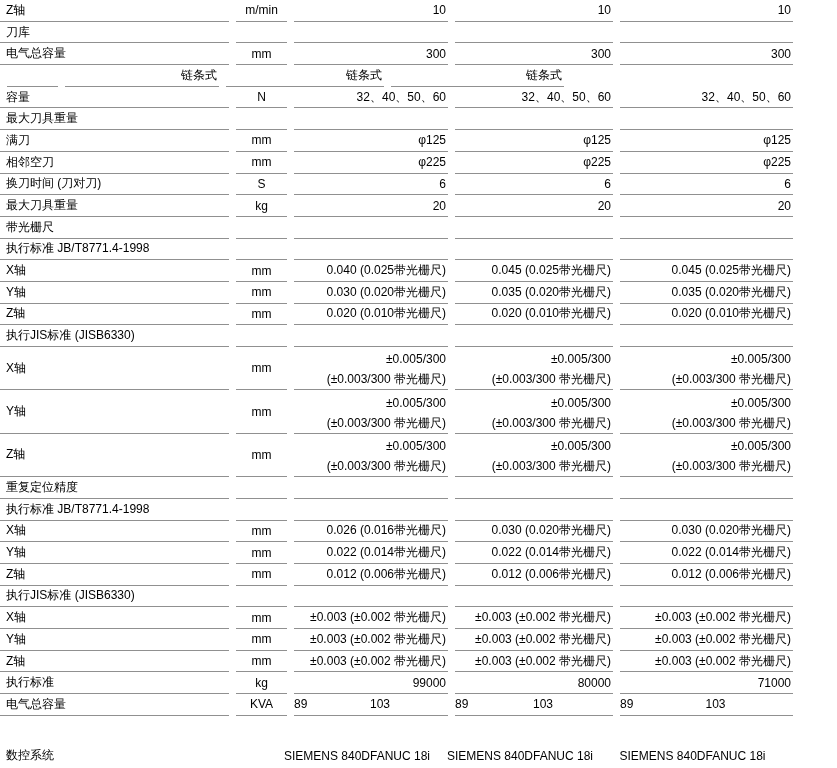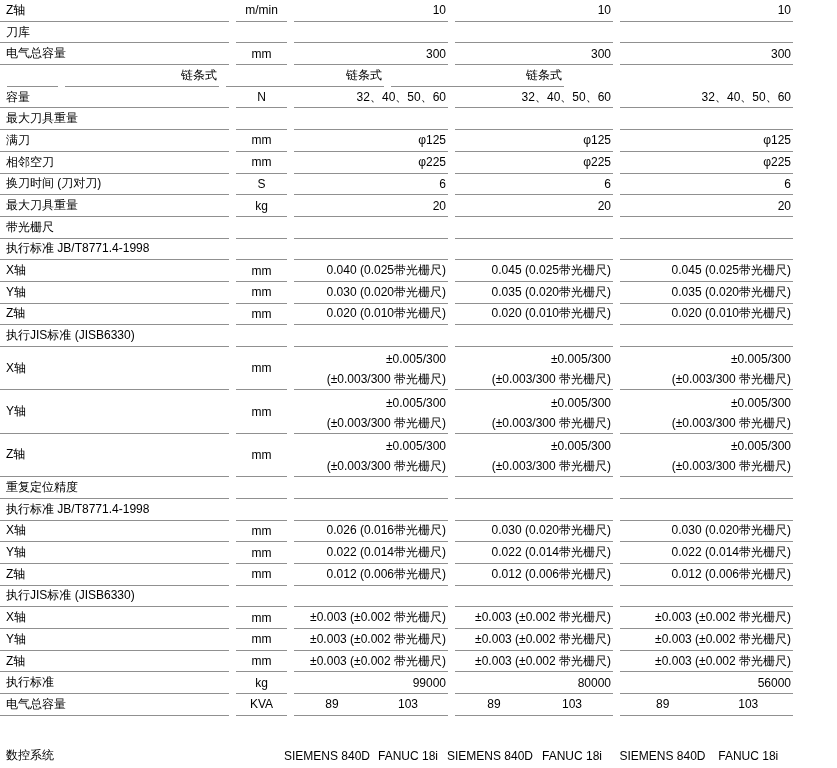--- a/index.html
+++ b/index.html
@@ -15,21 +15,21 @@
     display:flex;align-items:center;white-space:nowrap;overflow:visible;
   }
   .cell.label{width:229px;padding-left:6px;}
   .cell.unit{width:51px;margin-left:7px;justify-content:center;}
   .cell.value{margin-left:7px;justify-content:flex-end;padding-right:2px;}
   .v1{width:154px;}
   .v2{width:158px;}
   .v3{width:173px;}
   .row.tall .cell.value{flex-direction:column;justify-content:flex-end;align-items:flex-end;}
   .vline{line-height:20px;white-space:nowrap;}
-  .vsub{flex:0 0 50%;text-align:center;white-space:nowrap;}
+  .vsub{flex:0 0 50%;text-align:left;white-space:nowrap;}
   .row:last-child .cell{border-bottom:none;margin-top:40px;}
 </style>
 </head>
 <body>
 
 <div class="page">
   <div id="spec-table">
       <div class="row">
     <div class="cell label">Z轴</div>
     <div class="cell unit">m/min</div>
@@ -250,21 +250,21 @@
     <div class="cell unit">mm</div>
     <div class="cell value v1">±0.003 (±0.002 带光栅尺)</div>
     <div class="cell value v2">±0.003 (±0.002 带光栅尺)</div>
     <div class="cell value v3">±0.003 (±0.002 带光栅尺)</div>
   </div>
       <div class="row">
     <div class="cell label">执行标准</div>
     <div class="cell unit">kg</div>
     <div class="cell value v1">99000</div>
     <div class="cell value v2">80000</div>
-    <div class="cell value v3">56000</div>
+    <div class="cell value v3">71000</div>
   </div>
       <div class="row">
     <div class="cell label">电气总容量</div>
     <div class="cell unit">KVA</div>
     <div class="cell value v1">
           <span class="vsub">89</span>
           <span class="vsub">103</span>
         </div>
     <div class="cell value v2">
           <span class="vsub">89</span>

